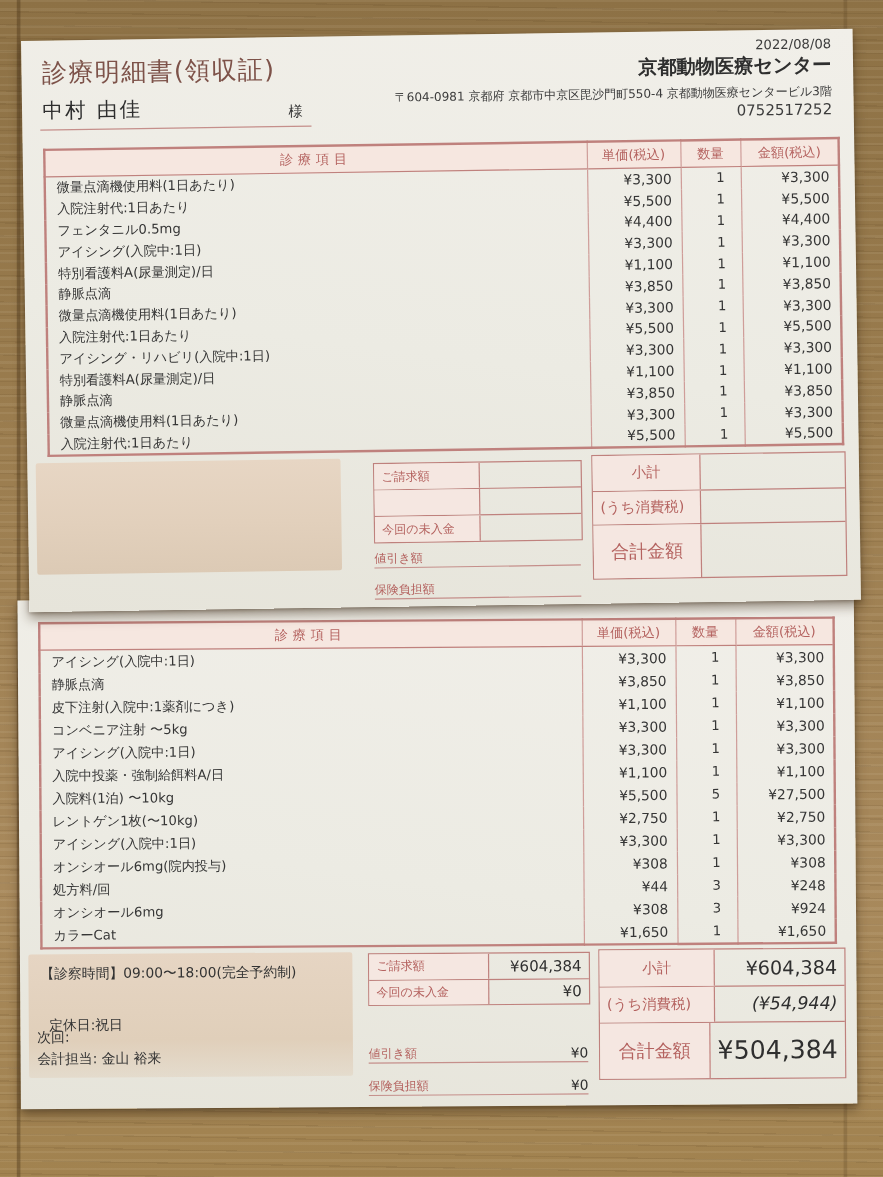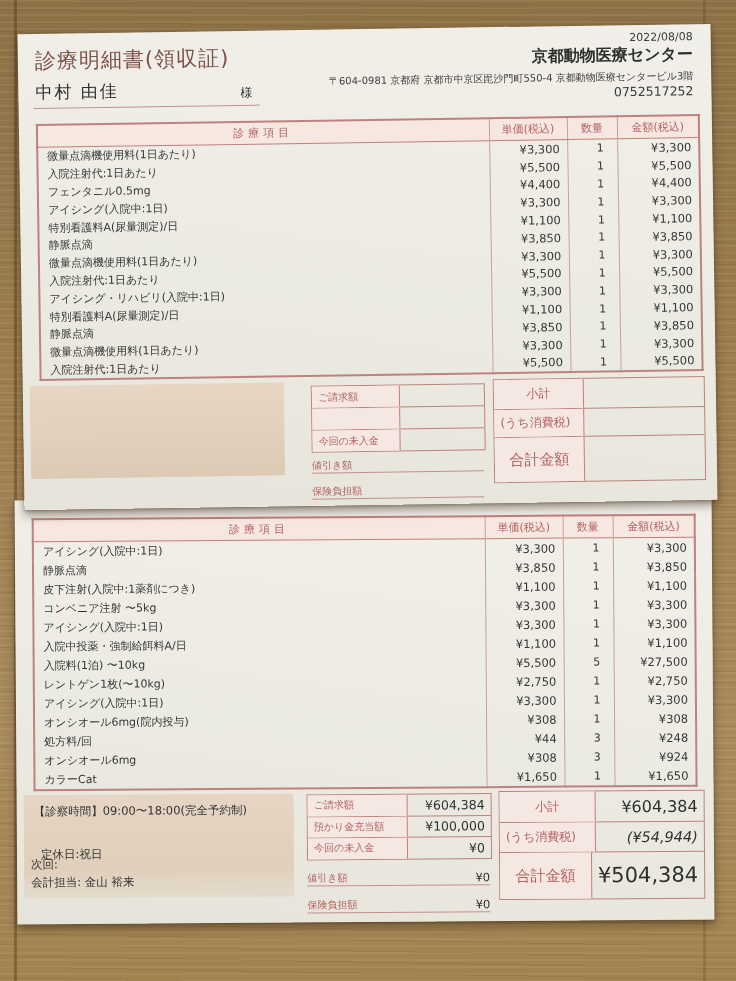--- a/index.html
+++ b/index.html
@@ -367,24 +367,20 @@
     <div class="abs i-next">次回:</div>
     <div class="abs i-cashier">会計担当: 金山 裕来</div>
   </div>
 
   <div class="kvbox mb2">
     <div class="kvrow">
       <div class="kvlabel">ご請求額</div>
       <div class="kvval">¥604,384</div>
     </div>
     <div class="kvrow">
-      <div class="kvlabel">預かり金充当額</div>
-      <div class="kvval">¥100,000</div>
-    </div>
-    <div class="kvrow">
       <div class="kvlabel">今回の未入金</div>
       <div class="kvval">¥0</div>
     </div>
   </div>
   <div class="underrow ur2a">
     <span class="ulabel">値引き額</span>
     <span class="uval">¥0</span>
   </div>
   <div class="underrow ur2b">
     <span class="ulabel">保険負担額</span>

